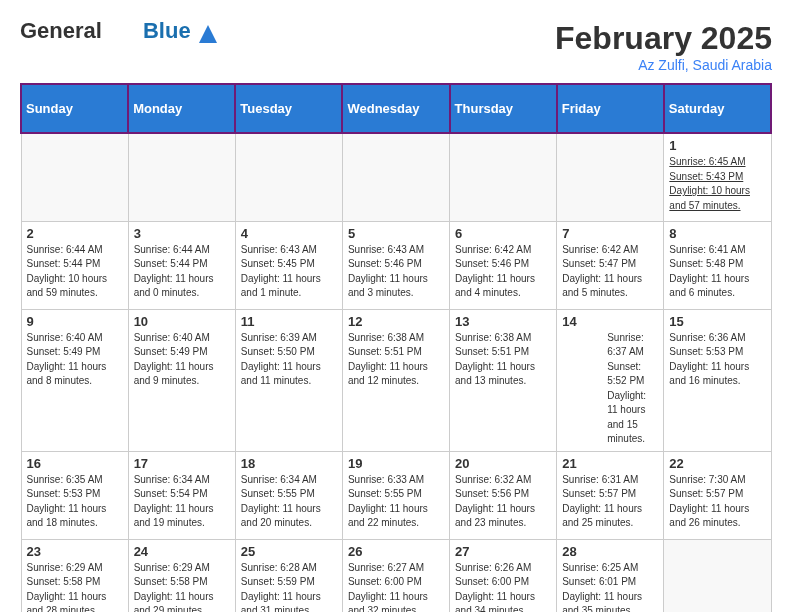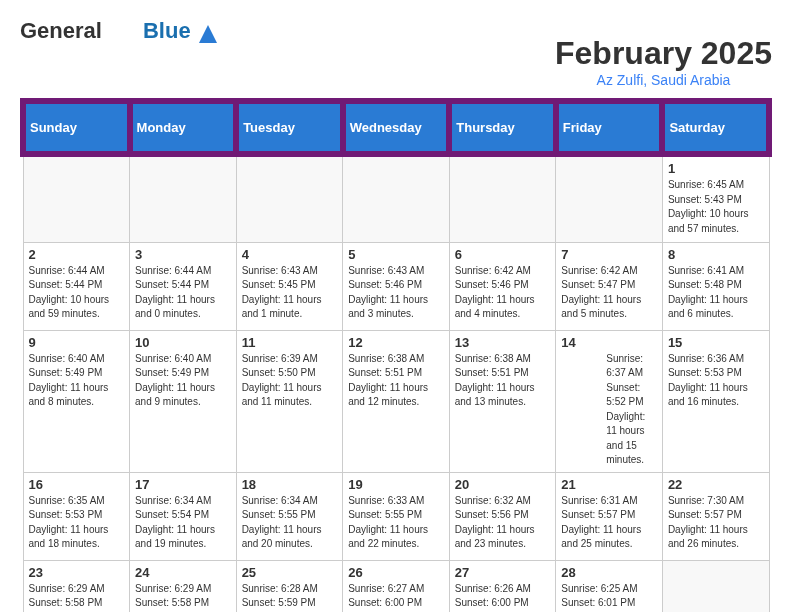--- a/index.html
+++ b/index.html
@@ -26,22 +26,21 @@
       line-height: 1;
     }
     .logo-general { color: #333; }
     .logo-blue { color: #1a6faf; margin-left: 41px; }
     .logo-icon {
       width: 18px;
       height: 18px;
       margin-left: 2px;
     }
     .title-block {
-      text-align: center;
-      margin-top: 15px;
+      text-align: right;
     }
     .calendar-title {
       font-size: 32px;
       font-weight: bold;
       color: #333;
     }
     .calendar-subtitle {
       font-size: 14px;
       color: #3b82f6;
     }
@@ -50,21 +49,21 @@
       border-collapse: collapse;
       table-layout: fixed;
     }
     th {
       background-color: #2a7bd4;
       color: #fff;
       font-size: 13px;
       font-weight: bold;
       padding: 16px 4px;
       text-align: left;
-      border: 6px solid #701a75;
+      border: 2px solid #701a75;
     }
     td {
       border: 1px solid #ccc;
       vertical-align: top;
       padding: 4px 5px;
       font-size: 10px;
       color: #333;
       height: 88px;
       background: #fff;
     }
@@ -118,21 +117,21 @@
   <tbody id="calendar-body">
   <tr>
         <td class="empty"></td>
         <td class="empty"></td>
         <td class="empty"></td>
         <td class="empty"></td>
         <td class="empty"></td>
         <td class="empty"></td>
         <td>
           <span class="day-num">1</span>
-          <div class="day-info" style="white-space: pre-line;">Sunrise: 6:45 AM
+          <div class="day-info" style="white-space: pre-line; text-decoration: underline;">Sunrise: 6:45 AM
 Sunset: 5:43 PM
 Daylight: 10 hours and 57 minutes.</div>
         </td>
       </tr>
       <tr>
         <td>
           <span class="day-num">2</span>
           <div class="day-info" style="white-space: pre-line;">Sunrise: 6:44 AM
 Sunset: 5:44 PM
 Daylight: 10 hours and 59 minutes.</div>

